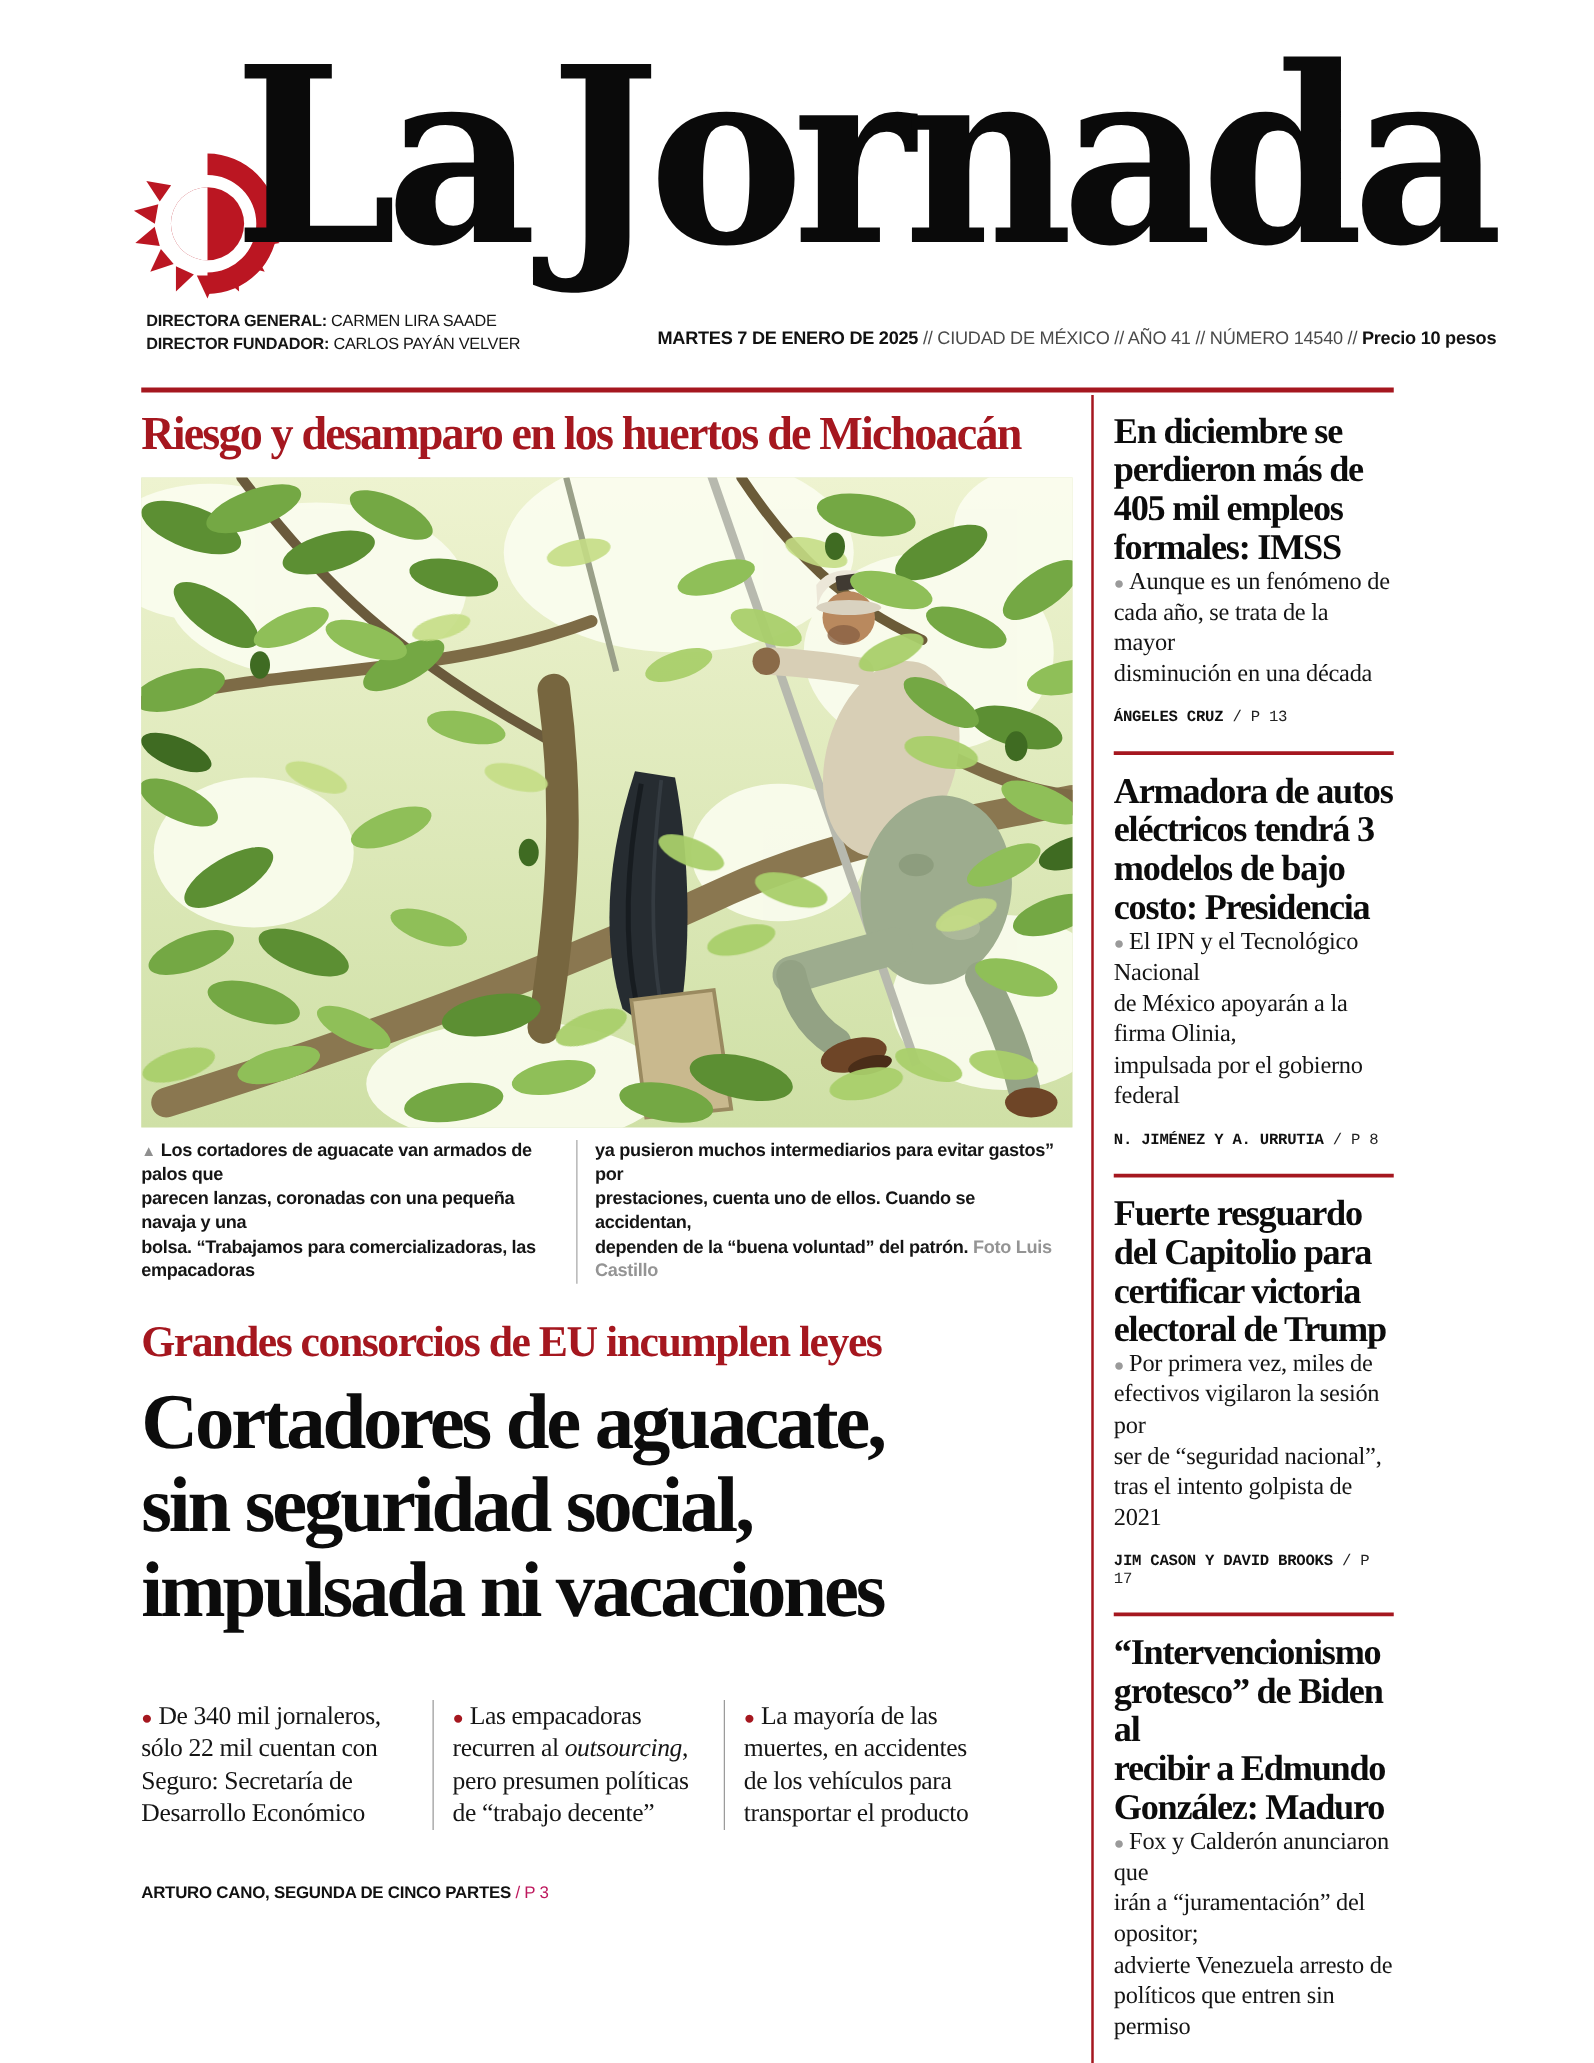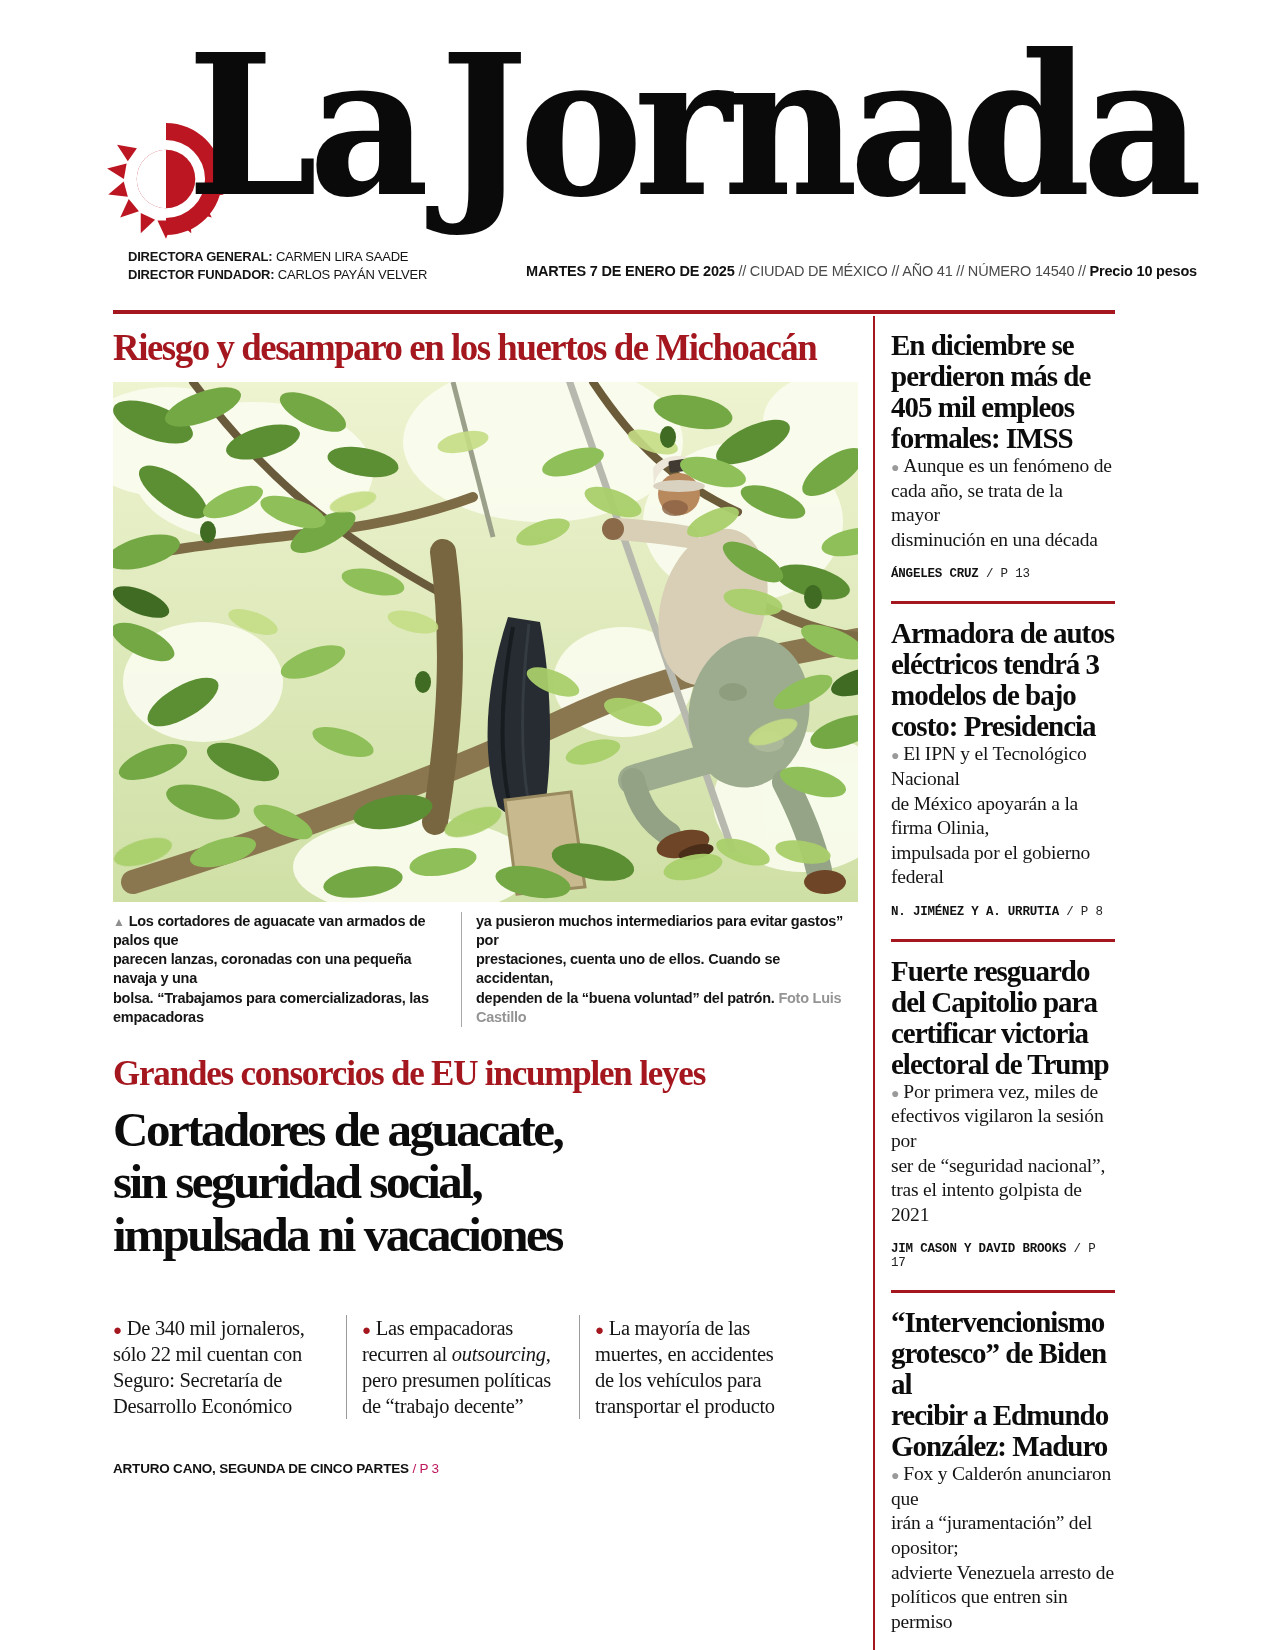--- a/index.html
+++ b/index.html
@@ -11,21 +11,21 @@
   body{margin:0;background:#ffffff}
   .page{width:1275px;height:1650px;position:relative;background:#fff;
         padding:58px 160px 0 113px;font-family:"Liberation Serif",serif;color:#111;overflow:hidden}
 
   
   .masthead{position:relative;height:252px}
   .logo{position:absolute;left:-8px;top:60px;width:122px;height:122px}
   .nameplate{position:absolute;left:74px;top:-30px;font-family:"DejaVu Serif",serif;font-weight:700;
              font-size:186px;line-height:1;letter-spacing:-9px;word-spacing:-36px;color:#0a0a0a;
              transform:scaleY(1.05);transform-origin:top left;white-space:nowrap}
-  .directors{position:absolute;left:15px;bottom:26px;font-family:"Liberation Sans",sans-serif;
+  .directors{position:absolute;left:4px;bottom:26px;font-family:"Liberation Sans",sans-serif;
              font-size:13px;line-height:1.4;letter-spacing:-0.2px;color:#151515}
   .directors .lbl{font-weight:700}
   .dateline{position:absolute;left:413px;bottom:31px;font-family:"Liberation Sans",sans-serif;
             font-size:14.5px;letter-spacing:-0.2px;color:#4a4a4a;white-space:nowrap}
   .dateline .b{font-weight:700;color:#111}
 
   .toprule{height:4px;background:var(--red)}
 
   
   .content{display:flex;margin-top:2px}
@@ -39,21 +39,21 @@
   .caption{display:flex;margin-top:10px;font-family:"Liberation Sans",sans-serif;font-weight:700;
            font-size:14.5px;line-height:1.32;letter-spacing:-0.25px;color:#151515}
   .caption .c1{width:348px;padding-right:16px}
   .caption .c2{flex:1;border-left:1px solid #a8a8a8;padding-left:14px}
   .caption .tri{color:#8f8f8f;font-size:12px;margin-right:4px}
   .caption .txt{white-space:pre-line}
   .caption .credit{color:var(--gray)}
 
   .subhead{font-weight:700;font-size:35px;letter-spacing:-1.2px;color:var(--red);
            margin:27px 0 10px;white-space:nowrap}
-  .headline{font-weight:700;font-size:49px;line-height:1.07;letter-spacing:-2.5px;color:#0c0c0c}
+  .headline{font-weight:700;font-size:63px;line-height:1.07;letter-spacing:-2.5px;color:#0c0c0c}
   .headline .hl{white-space:nowrap}
 
   .bullets{display:flex;margin-top:54px}
   .bcol{width:233px;padding-right:12px;font-size:20.5px;line-height:1.27;letter-spacing:-0.3px;color:#151515}
   .bcol + .bcol{border-left:1px solid #9b9b9b;padding-left:15px}
   .bcol .dot{color:var(--red);font-size:15px;margin-right:5px}
   .bcol .txt{white-space:pre-line}
   .it{font-style:italic}
 
   .mainbyline{margin-top:42px;font-family:"Liberation Sans",sans-serif;font-size:13.5px;

